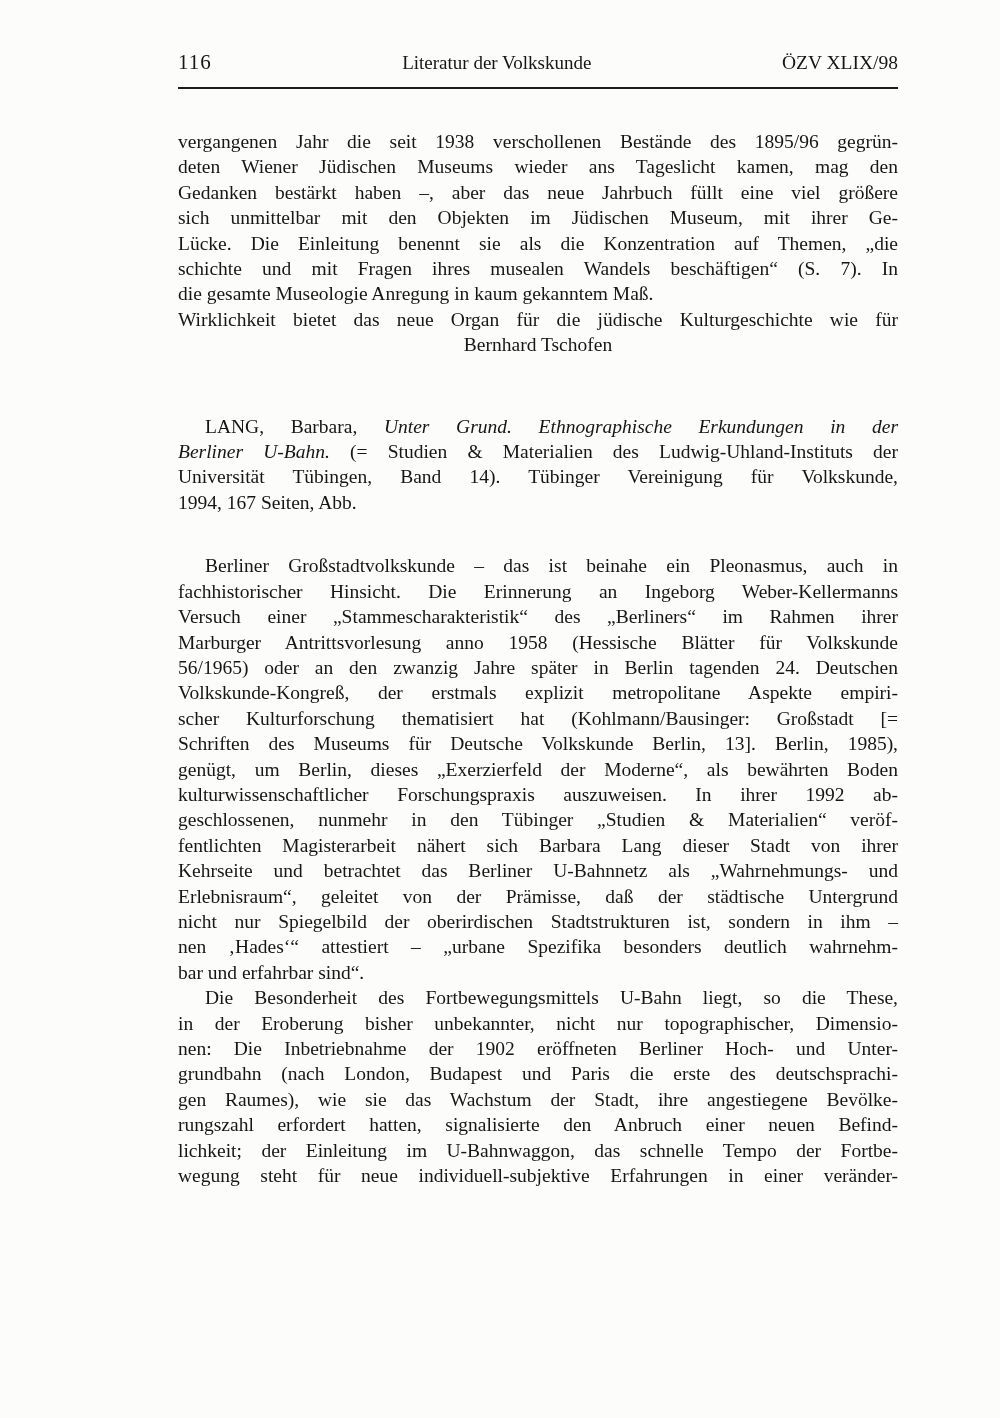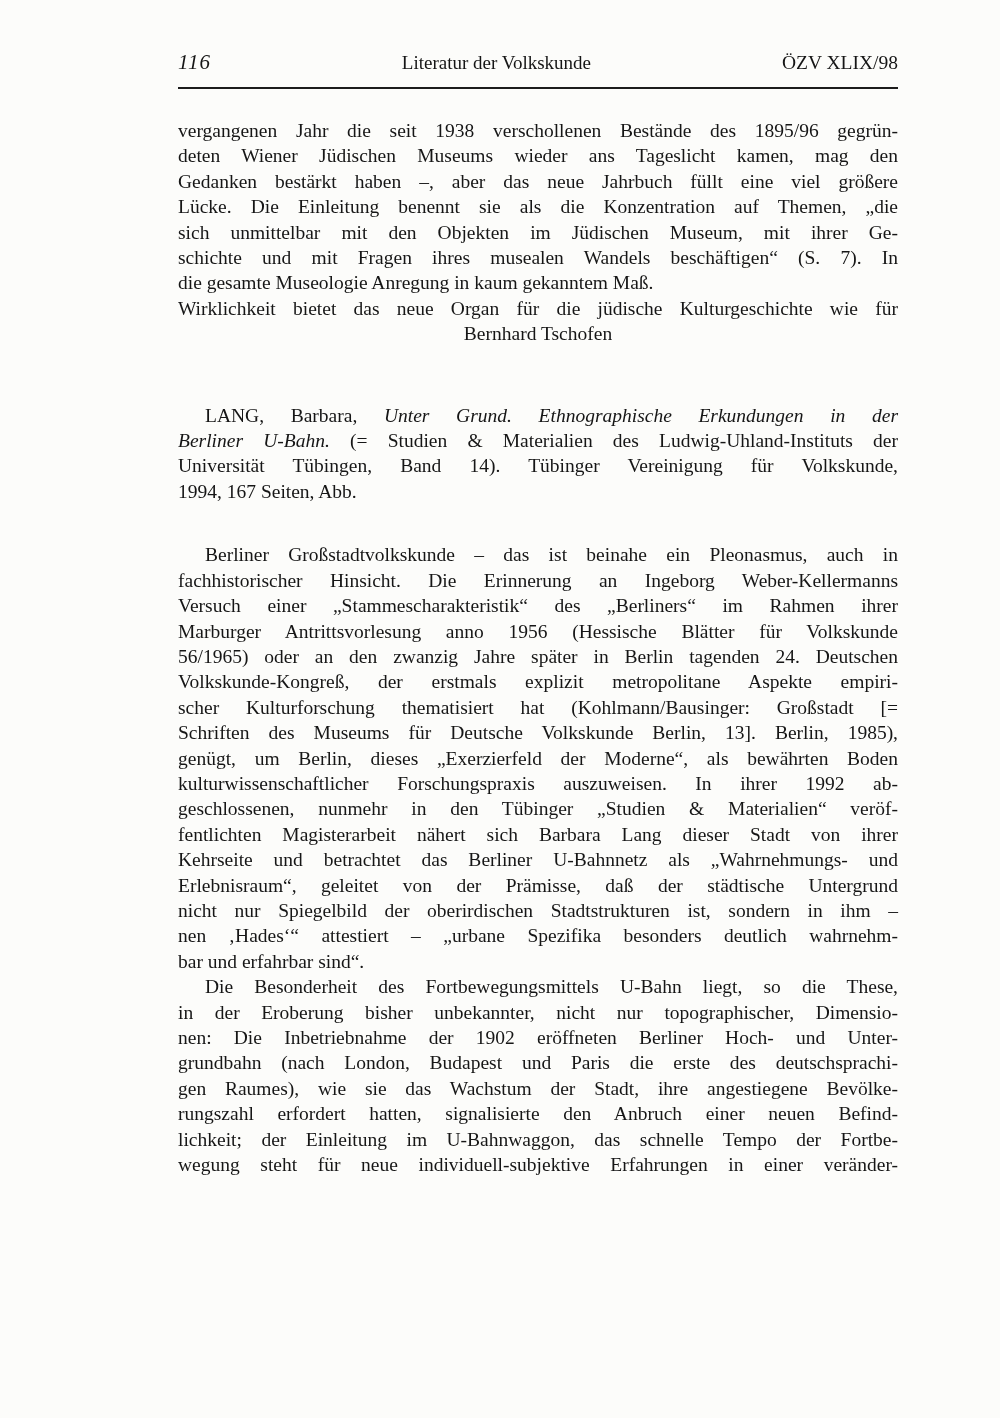--- a/index.html
+++ b/index.html
@@ -15,29 +15,29 @@
     font-family: "Liberation Serif", "DejaVu Serif", serif;
     padding: 50px 102px 0 178px;
   }
   .page-header {
     display: flex;
     justify-content: space-between;
     align-items: baseline;
     font-size: 20px;
     line-height: 24px;
   }
-  .page-header .pg-num { font-size: 21px; letter-spacing: 1px; font-style: italic; }
+  .page-header .pg-num { font-size: 21px; letter-spacing: 1px; }
   .page-header .run-title { font-size: 19px; }
   .page-header .journal { font-size: 19.5px; }
   .rule {
     border: 0;
     border-top: 2.5px solid #1c1c1c;
     margin: 12px 0 0 0;
   }
-  .body-text { margin-top: 29px; }
+  .body-text { margin-top: 40px; }
   .ln {
     font-size: 19.5px;
     line-height: 25.4px;
     text-align: justify;
     text-align-last: justify;
   }
   .ln.end { text-align-last: left; }
   .ln.indent { text-indent: 27px; }
   .sig {
     font-size: 19.5px;
@@ -59,22 +59,22 @@
     <span class="journal">ÖZV XLIX/98</span>
   </header>
   <hr class="rule">
 
   <main class="body-text">
 
     <section>
       <div class="ln">vergangenen Jahr die seit 1938 verschollenen Bestände des 1895/96 gegrün-</div>
       <div class="ln">deten Wiener Jüdischen Museums wieder ans Tageslicht kamen, mag den</div>
       <div class="ln">Gedanken bestärkt haben –, aber das neue Jahrbuch füllt eine viel größere</div>
+      <div class="ln">sich unmittelbar mit den Objekten im Jüdischen Museum, mit ihrer Ge-</div>
       <div class="ln">Lücke. Die Einleitung benennt sie als die Konzentration auf Themen, „die</div>
-      <div class="ln">sich unmittelbar mit den Objekten im Jüdischen Museum, mit ihrer Ge-</div>
       <div class="ln">schichte und mit Fragen ihres musealen Wandels beschäftigen“ (S. 7). In</div>
       <div class="ln end">die gesamte Museologie Anregung in kaum gekanntem Maß.</div>
       <div class="ln">Wirklichkeit bietet das neue Organ für die jüdische Kulturgeschichte wie für</div>
       <div class="sig">Bernhard Tschofen</div>
     </section>
 
     <div class="gap-sig"></div>
 
     <section>
       <div class="ln indent"><span>LANG, Barbara, </span><i>Unter Grund. Ethnographische Erkundungen in der</i></div>
@@ -82,21 +82,21 @@
       <div class="ln">Universität Tübingen, Band 14). Tübinger Vereinigung für Volkskunde,</div>
       <div class="ln end">1994, 167 Seiten, Abb.</div>
     </section>
 
     <div class="gap-cit"></div>
 
     <section>
       <div class="ln indent">Berliner Großstadtvolkskunde – das ist beinahe ein Pleonasmus, auch in</div>
       <div class="ln">fachhistorischer Hinsicht. Die Erinnerung an Ingeborg Weber-Kellermanns</div>
       <div class="ln">Versuch einer „Stammescharakteristik“ des „Berliners“ im Rahmen ihrer</div>
-      <div class="ln">Marburger Antrittsvorlesung anno 1956 (Hessische Blätter für Volkskunde</div>
+      <div class="ln">Marburger Antrittsvorlesung anno 1958 (Hessische Blätter für Volkskunde</div>
       <div class="ln">56/1965) oder an den zwanzig Jahre später in Berlin tagenden 24. Deutschen</div>
       <div class="ln">Volkskunde-Kongreß, der erstmals explizit metropolitane Aspekte empiri-</div>
       <div class="ln">scher Kulturforschung thematisiert hat (Kohlmann/Bausinger: Großstadt [=</div>
       <div class="ln">Schriften des Museums für Deutsche Volkskunde Berlin, 13]. Berlin, 1985),</div>
       <div class="ln">genügt, um Berlin, dieses „Exerzierfeld der Moderne“, als bewährten Boden</div>
       <div class="ln">kulturwissenschaftlicher Forschungspraxis auszuweisen. In ihrer 1992 ab-</div>
       <div class="ln">geschlossenen, nunmehr in den Tübinger „Studien &amp; Materialien“ veröf-</div>
       <div class="ln">fentlichten Magisterarbeit nähert sich Barbara Lang dieser Stadt von ihrer</div>
       <div class="ln">Kehrseite und betrachtet das Berliner U-Bahnnetz als „Wahrnehmungs- und</div>
       <div class="ln">Erlebnisraum“, geleitet von der Prämisse, daß der städtische Untergrund</div>

